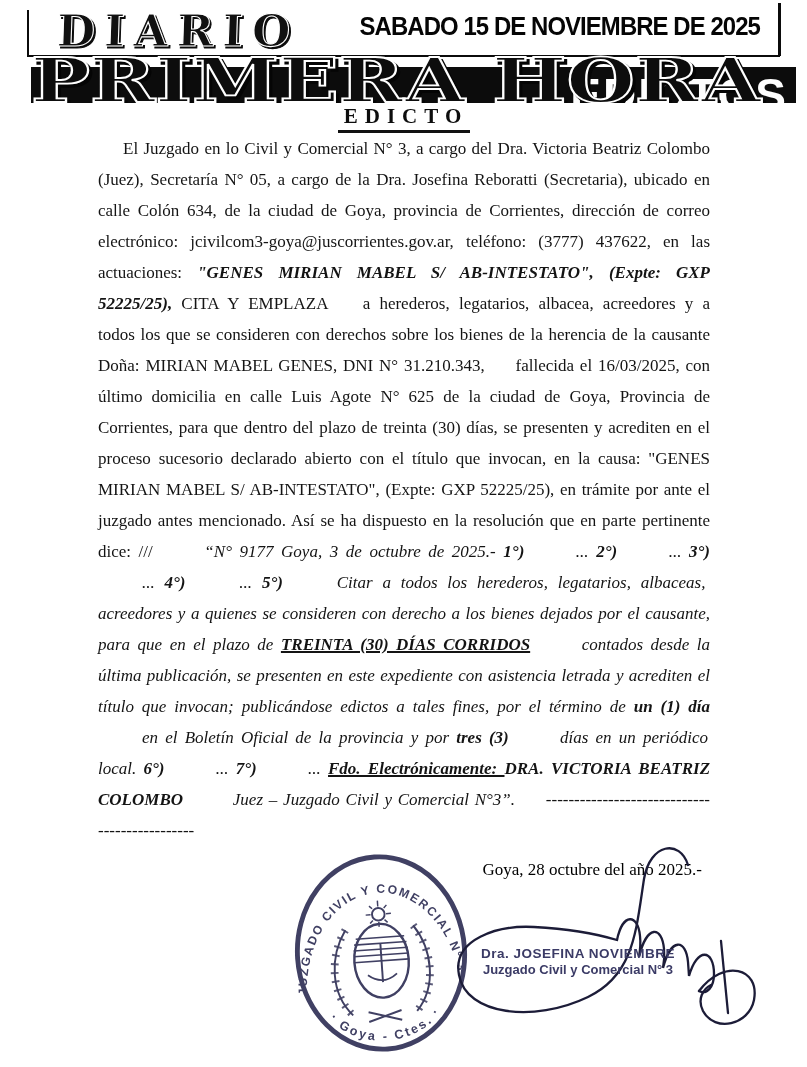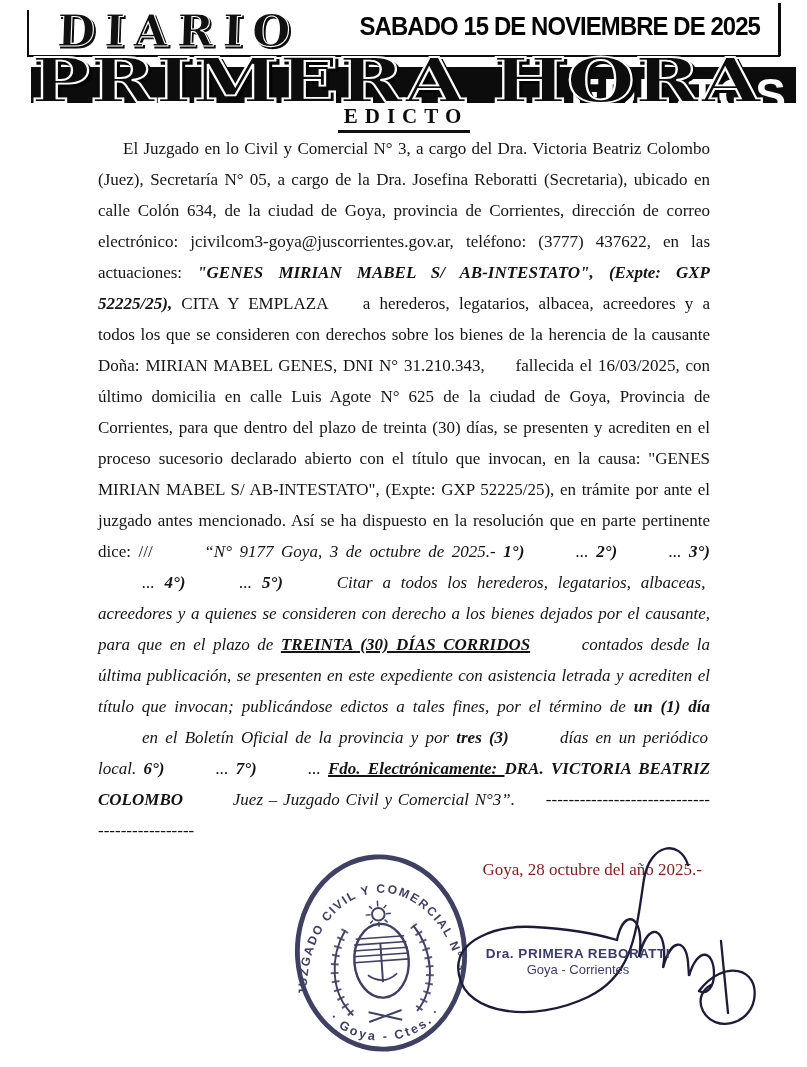--- a/index.html
+++ b/index.html
@@ -36,21 +36,21 @@
   .notice-col{position:absolute;left:98px;top:133px;width:612px;}
   .notice-body{
     margin:0;font-size:17px;line-height:31px;text-align:justify;color:#141414;
     word-spacing:1px;
   }
   .run.n{font-weight:normal;font-style:normal;margin-left:25px;}
   .run.b{font-weight:normal;}
   .run.i{font-style:italic;margin-left:44px;}
   .run.bi{font-weight:bold;font-style:italic;}
   .run.biu{font-weight:bold;font-style:italic;text-decoration:underline;text-decoration-thickness:2px;}
-  .closing-date{margin:8px;font-size:17px;line-height:31px;text-align:right;color:#7f1d1d;}
+  .closing-date{margin:8px;font-size:17px;line-height:31px;text-align:right;color:#000000;}
   
   .seal-svg{position:absolute;left:288px;top:850px;transform:rotate(-4deg);opacity:.88;}
   .signature-svg{position:absolute;left:438px;top:843px;}
   .sig-block{
     position:absolute;left:462px;top:946px;width:232px;text-align:center;
     font-family:"Liberation Sans", sans-serif;color:#3b3b66;
     filter:blur(.35px);line-height:16px;
   }
   .sig-name{font-size:13.5px;font-weight:bold;letter-spacing:.5px;}
   .sig-role{font-size:12.5px;}
@@ -141,17 +141,17 @@
   <svg class="signature-svg" width="320" height="190" viewBox="0 0 320 190">
     <g stroke="#1c1c38" stroke-width="2.3" fill="none" stroke-linecap="round">
       <path d="M 250,22 C 242,-4 212,0 206,36 C 198,88 196,132 150,154 C 96,180 28,172 21,132 C 14,96 60,82 96,84 C 132,86 162,92 179,97"></path>
       <path d="M 179,97 c 6,-28 21,-26 23,-4 c 1,9 0,15 -1,21 c 8,-33 23,-31 25,-8 c 1,9 0,14 -1,19 c 8,-31 23,-29 25,-6 l 1,14 c 8,-29 25,-27 25,-2 c 0,13 -7,21 -15,17"></path>
       <path d="M 261,148 c 25,-33 61,-23 55,9 c -5,25 -39,33 -51,11 c -6,-12 0,-22 8,-26"></path>
       <path d="M 283,98 l 7,72"></path>
     </g>
   </svg>
 
   <div class="sig-block">
-    <div class="sig-name">Dra. PRIMERA REBORATTI</div>
-    <div class="sig-loc">Goya - Corrientes</div>
+    <div class="sig-name">Dra. JOSEFINA NOVIEMBRE</div>
+    <div class="sig-office">Juzgado Civil y Comercial N° 3</div>
   </div>
 
 </div>
 
 </body></html>

